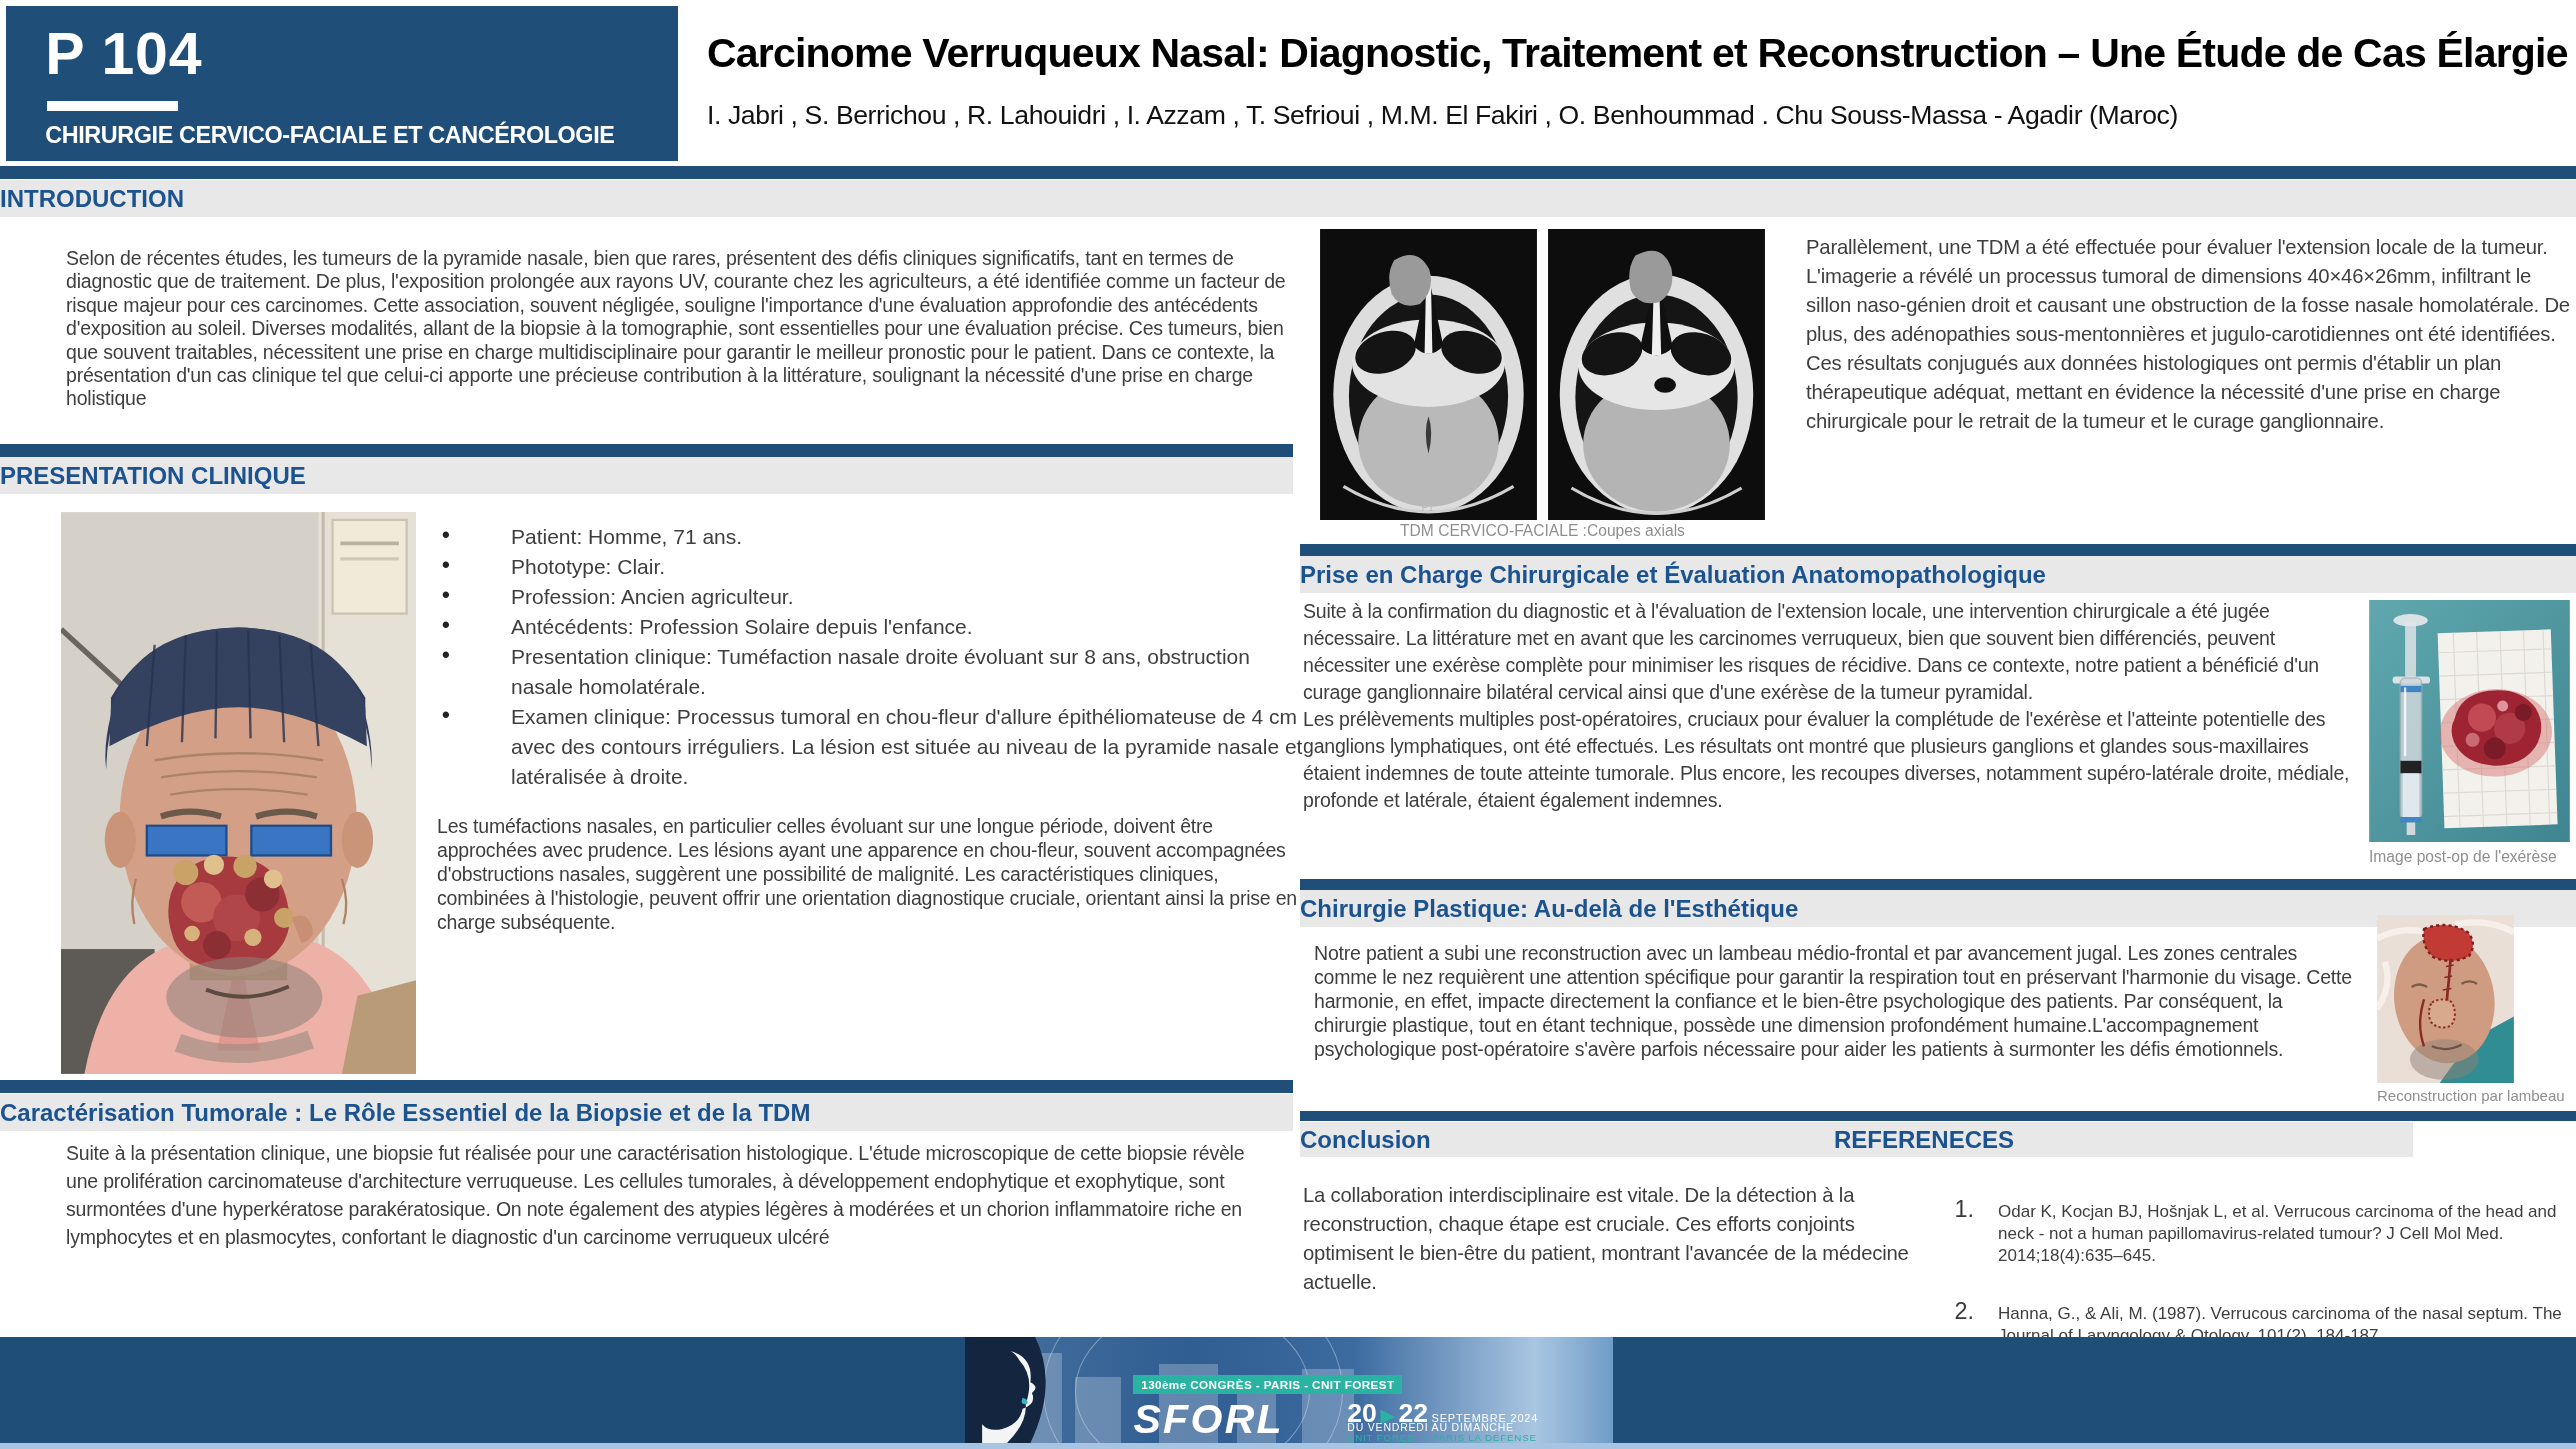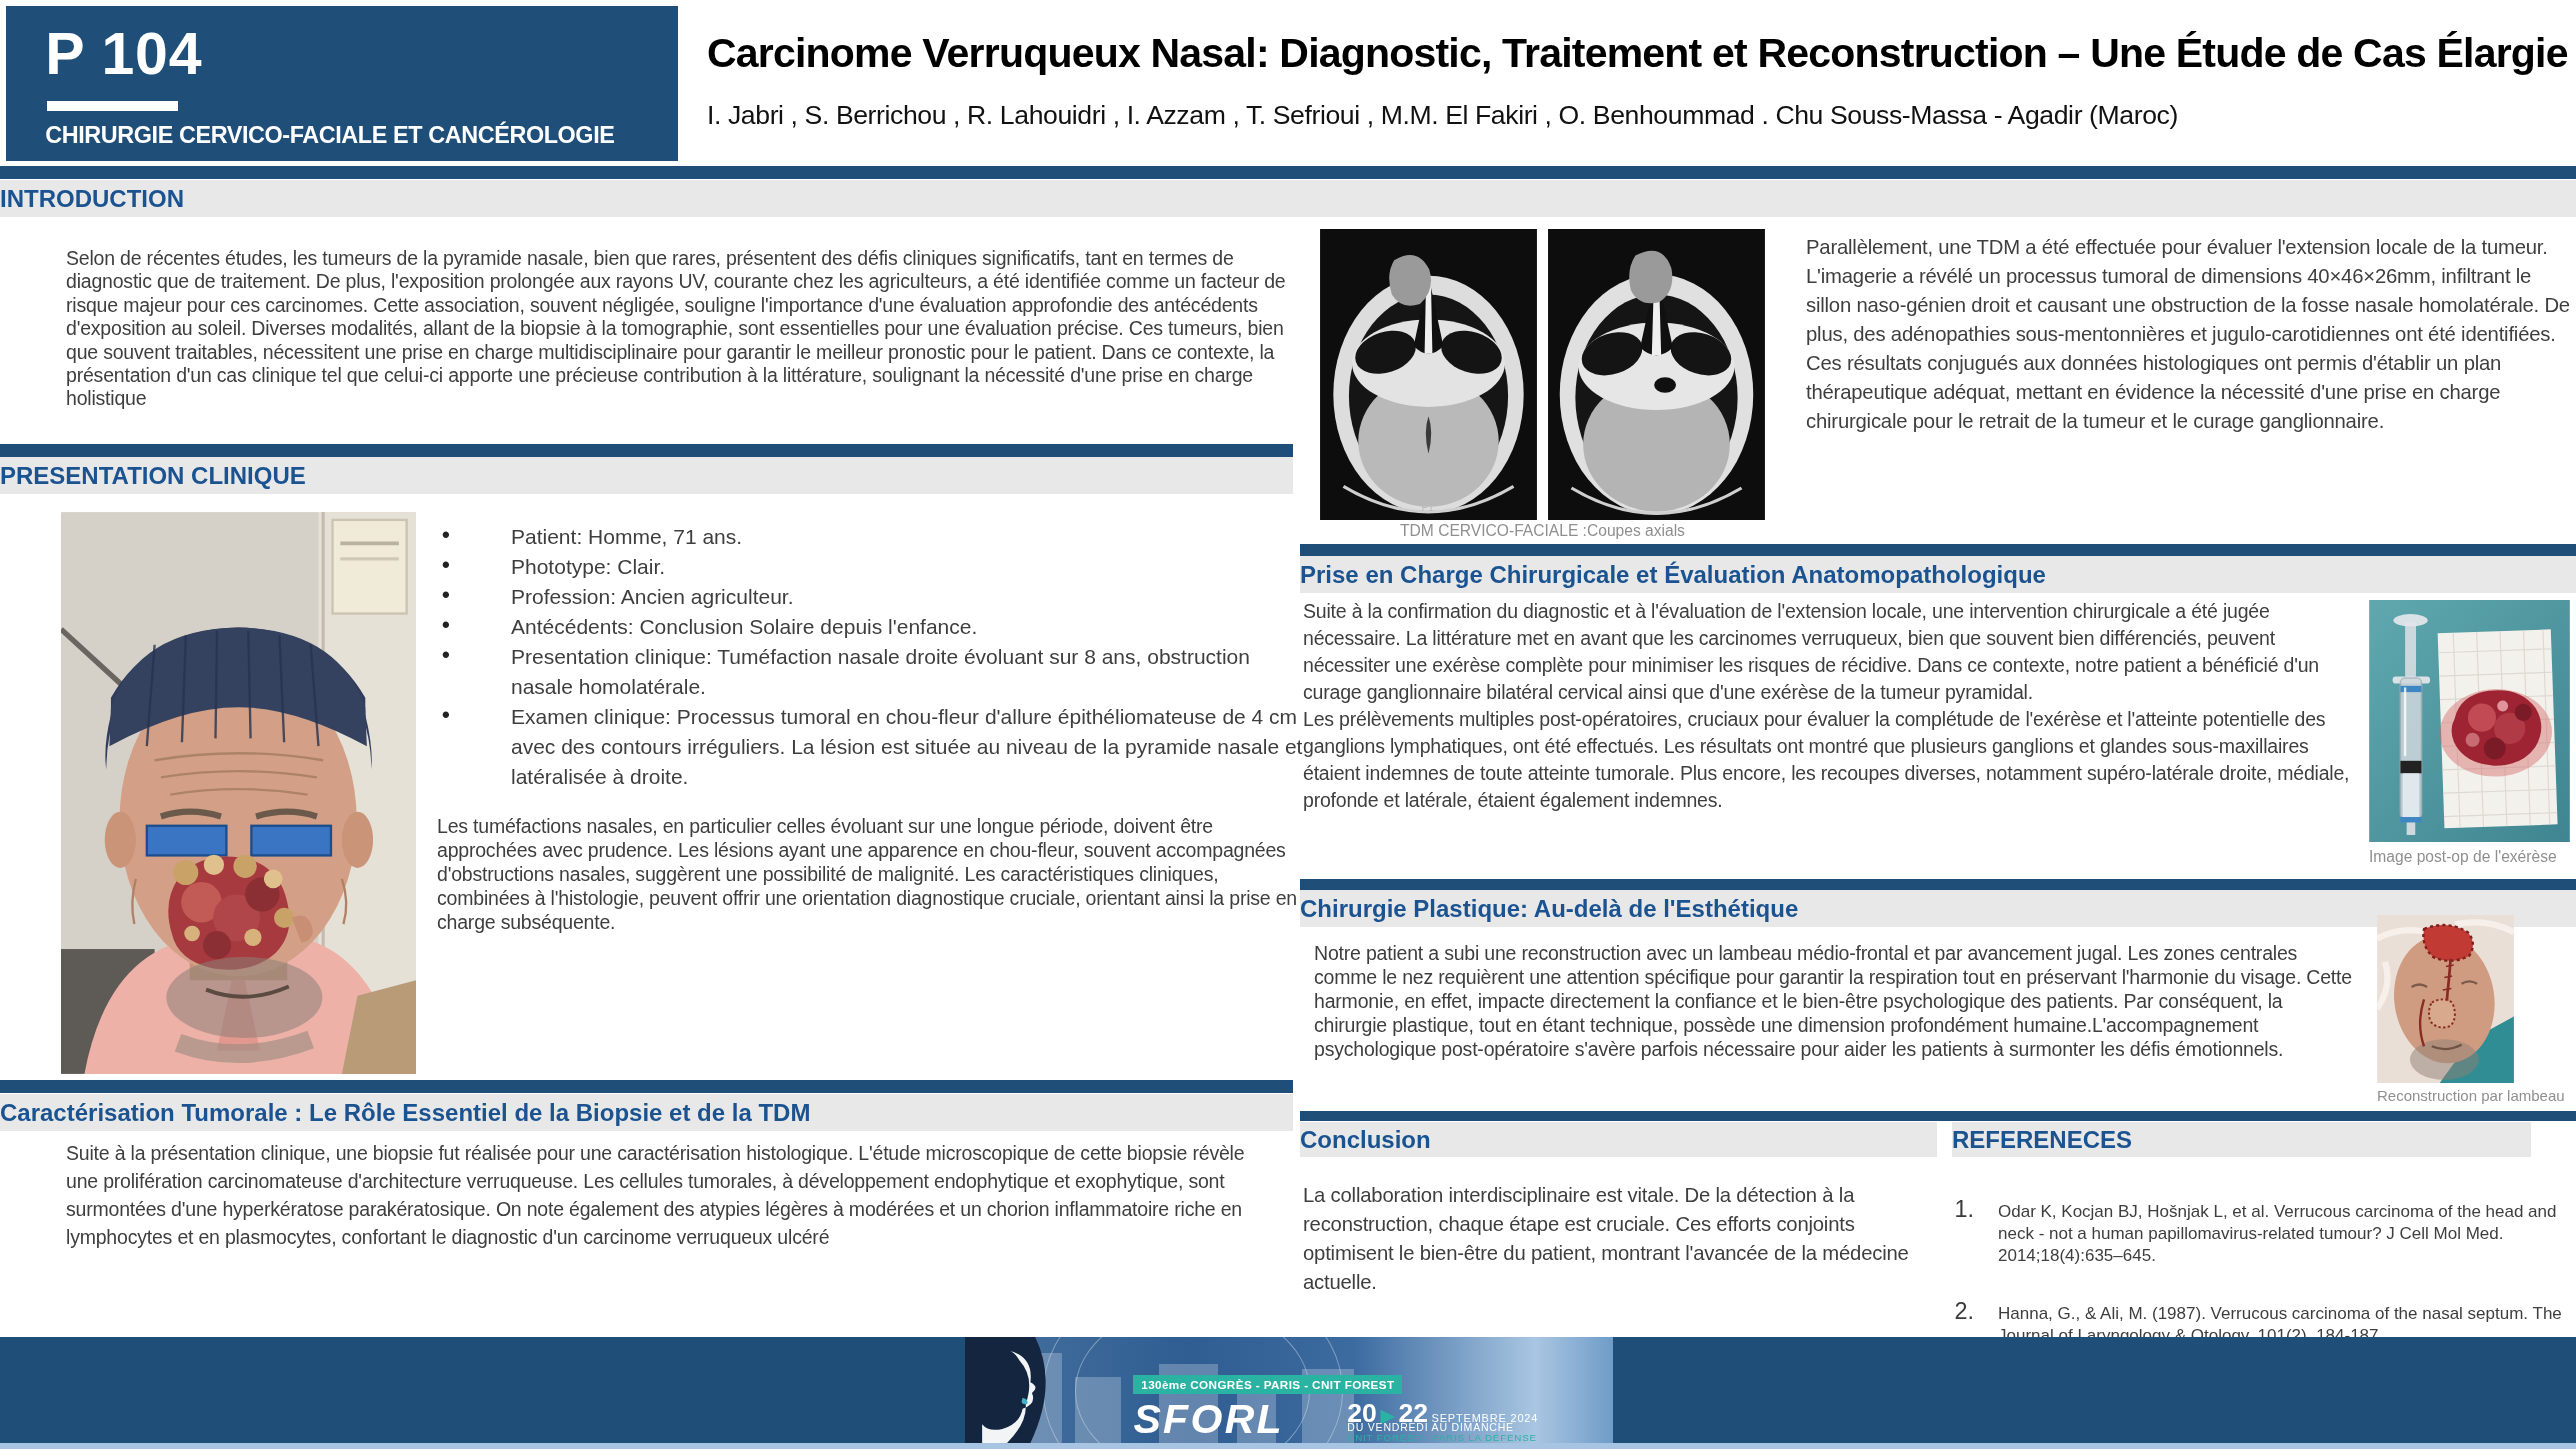--- a/index.html
+++ b/index.html
@@ -129,21 +129,21 @@
     <path d="M296 520 Q316 510 322 532 Q326 548 308 552 Z" fill="#c88f74"></path>
     <ellipse cx="235" cy="622" rx="100" ry="52" fill="#8d7f76" opacity=".55"></ellipse>
     <path d="M186 612 Q237 632 292 608" stroke="#5a4a42" stroke-width="5" fill="none"></path>
     <path d="M150 680 Q230 710 320 676" stroke="#97897e" stroke-width="24" fill="none" opacity=".6"></path>
   </svg>
 
   <ul class="bullets abs" style="left:437px;top:522px;width:875px;">
     <li>Patient: Homme, 71 ans.</li>
     <li>Phototype: Clair.</li>
     <li>Profession: Ancien agriculteur.</li>
-    <li>Antécédents: Conclusion Solaire depuis l'enfance.</li>
+    <li>Antécédents: Profession Solaire depuis l'enfance.</li>
     <li>Presentation clinique: Tuméfaction nasale droite évoluant sur 8 ans, obstruction nasale homolatérale.</li>
     <li>Examen clinique: Processus tumoral en chou-fleur d'allure épithéliomateuse de 4 cm avec des contours irréguliers. La lésion est située au niveau de la pyramide nasale et latéralisée à droite.</li>
   </ul>
   <div class="abs para" style="left:437px;top:814px;width:867px;font-size:19.5px;line-height:24px;">Les tuméfactions nasales, en particulier celles évoluant sur une longue période, doivent être approchées avec prudence. Les lésions ayant une apparence en chou-fleur, souvent accompagnées d'obstructions nasales, suggèrent une possibilité de malignité. Les caractéristiques cliniques, combinées à l'histologie, peuvent offrir une orientation diagnostique cruciale, orientant ainsi la prise en charge subséquente.</div>
 
   <div class="abs bar" style="left:0;top:1080px;width:1293px;height:13.3px;"></div>
   <div class="abs strip" style="left:0;top:1094px;width:1293px;height:37px;">
     <div class="sec-head">Caractérisation Tumorale : Le Rôle Essentiel de la Biopsie et de la TDM</div>
   </div>
   <div class="abs para" style="left:66px;top:1139px;width:1203px;font-size:19.5px;line-height:28px;">Suite à la présentation clinique, une biopsie fut réalisée pour une caractérisation histologique. L'étude microscopique de cette biopsie révèle une prolifération carcinomateuse d'architecture verruqueuse. Les cellules tumorales, à développement endophytique et exophytique, sont surmontées d'une hyperkératose parakératosique. On note également des atypies légères à modérées et un chorion inflammatoire riche en lymphocytes et en plasmocytes, confortant le diagnostic d'un carcinome verruqueux ulcéré</div>
@@ -269,21 +269,21 @@
     <path d="M44 92 Q54 86 64 92" stroke="#7a5a48" stroke-width="3" fill="none"></path>
     <path d="M108 88 Q118 82 128 88" stroke="#7a5a48" stroke-width="3" fill="none"></path>
     <path d="M70 168 Q88 176 108 166" stroke="#6d5245" stroke-width="3" fill="none"></path>
   </svg>
   <div class="abs cap" style="left:2377px;top:1087px;width:195px;font-size:15px;white-space:nowrap;">Reconstruction par lambeau</div>
 
   <div class="abs bar" style="left:1300px;top:1111px;width:1276px;height:10.2px;"></div>
   <div class="abs strip" style="left:1300px;top:1122px;width:637px;height:35px;">
     <div class="sec-head" style="line-height:35px;">Conclusion</div>
   </div>
-  <div class="abs strip" style="left:1952px;top:1122px;width:579px;height:35px;">
+  <div class="abs strip" style="left:1834px;top:1122px;width:579px;height:35px;">
     <div class="sec-head" style="line-height:35px;">REFERENECES</div>
   </div>
   <div class="abs para" style="left:1303px;top:1181px;width:637px;font-size:20.3px;line-height:29px;">La collaboration interdisciplinaire  est vitale. De la détection à la reconstruction, chaque étape est cruciale. Ces efforts conjoints optimisent le bien-être du patient, montrant l'avancée de la médecine actuelle.</div>
   <ol class="refs abs" style="left:1953px;top:1165px;width:621px;">
     <li>Odar K, Kocjan BJ, Hošnjak L, et al. Verrucous carcinoma of the head and neck - not a human papillomavirus-related tumour? J Cell Mol Med. 2014;18(4):635–645.</li>
     <li>Hanna, G., &amp; Ali, M. (1987). Verrucous carcinoma of the nasal septum. The Journal of Laryngology &amp; Otology, 101(2), 184-187.</li>
     <li>Barnes, L, Tse, LLY, Hunt, JL, Brandwein, GM, Curtin, HD, Boeffetta, P. Tumors of the nasal cavity and paranasal sinuses.</li>
   </ol>
 
   <div class="abs footer-band"></div>

